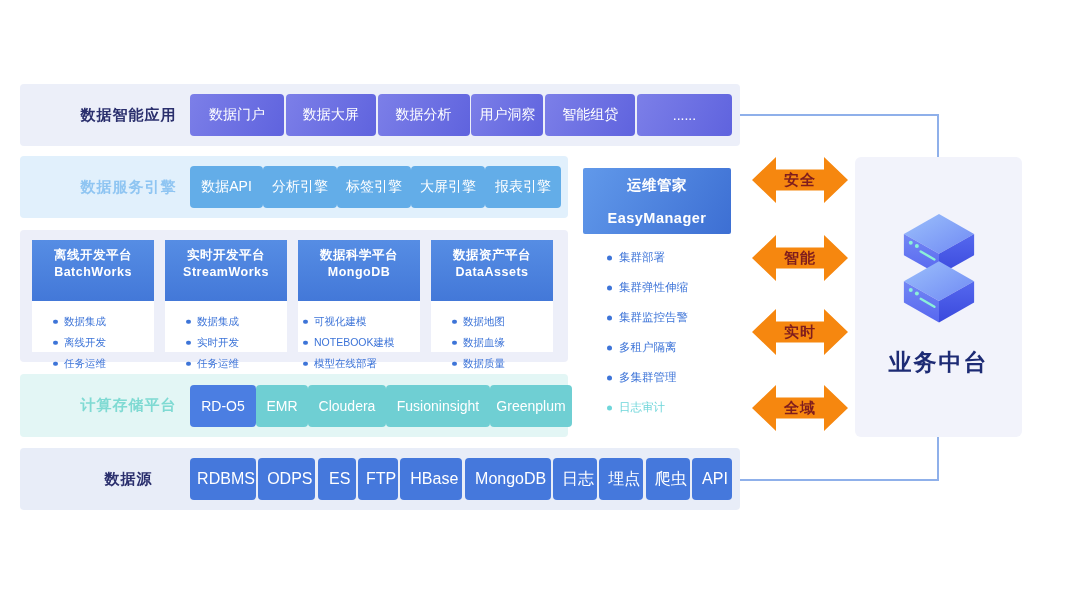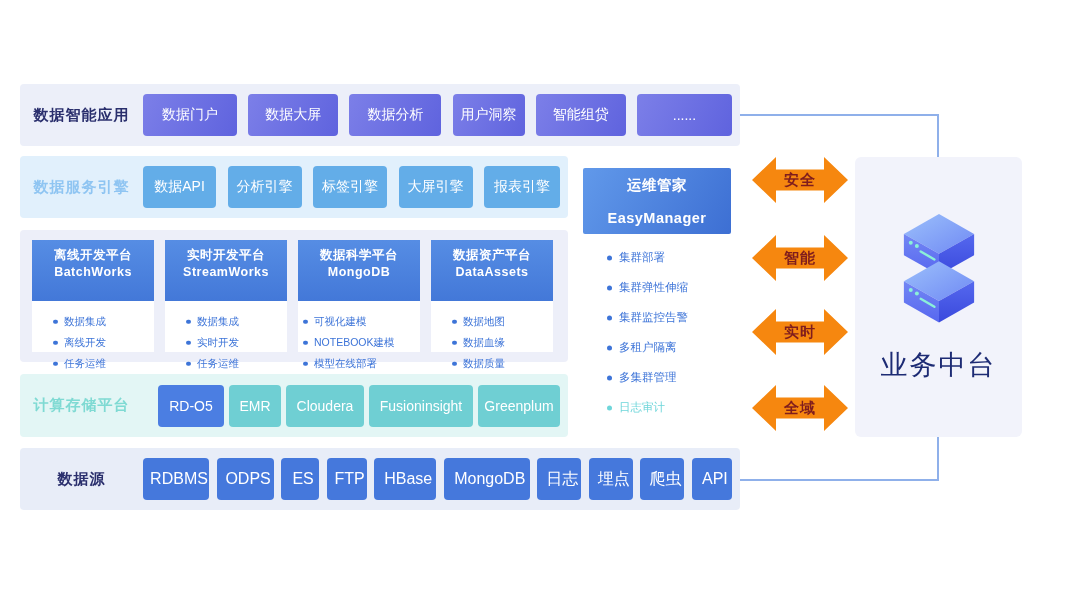--- a/index.html
+++ b/index.html
@@ -8,37 +8,37 @@
     font-family:"Liberation Sans",sans-serif;overflow:hidden;
   }
   
   .connector{
     position:absolute;left:734px;top:114px;width:203px;height:363px;
     border-top:2px solid #8FB0EA;border-right:2px solid #8FB0EA;border-bottom:2px solid #8FB0EA;
     z-index:0;
   }
   
   .row{position:absolute;border-radius:4px;display:flex;align-items:center;z-index:1;}
-  .row-label{width:123px;text-align:center;font-weight:bold;font-size:15px;letter-spacing:1px;flex:0 0 123px;}
+  .row-label{width:123px;text-align:center;font-weight:bold;font-size:15px;letter-spacing:1px;flex:0 0 123px;padding-left:47px;}
   .navy{color:#2A2F6D;}
   .sky-label{color:#8FC5F2;}
   .teal-label{color:#7FDAD3;}
   .btns{flex:1;display:flex;align-items:center;justify-content:space-between;padding-right:8px;}
   .btn{
     height:42px;border-radius:4px;color:#ffffff;font-size:14px;
     display:flex;align-items:center;justify-content:center;box-sizing:border-box;cursor:pointer;
   }
   
   .row-apps{left:20px;top:84px;width:720px;height:62px;background:#ECEFF9;}
   .btn-purple{background:linear-gradient(115deg,#7C7FE8,#5F63DE);}
   .row-engines{left:20px;top:156px;width:548px;height:62px;background:#E1F0FC;}
   .btn-sky{background:#63ADE8;}
   .row-platforms{left:20px;top:230px;width:548px;height:132px;background:#EDEFF9;
     display:flex;align-items:center;gap:11px;padding:0 12px;box-sizing:border-box;}
-  .row-compute{left:20px;top:374px;width:548px;height:63px;background:#E3F6F5;gap:15px;}
+  .row-compute{left:20px;top:374px;width:548px;height:63px;background:#E3F6F5;}
   .btn-teal{background:#6FCFD3;}
   .btn-blue{background:#4B7EE2;}
   .row-sources{left:20px;top:448px;width:720px;height:62px;background:#E8EDF8;}
   .btn-src{background:#4578DC;font-size:16px;padding-left:6px;}
   
   .card{background:#ffffff;width:122px;height:112px;flex:0 0 122px;display:flex;flex-direction:column;}
   .card-head{
     background:linear-gradient(180deg,#568DE4,#4378D8);color:#ffffff;font-weight:bold;
     font-size:12.5px;text-align:center;padding:7px 0 20px;line-height:1.35;letter-spacing:.5px;
   }
@@ -70,21 +70,21 @@
     display:flex;align-items:center;justify-content:center;color:#7f1d1d;font-weight:bold;
     font-size:15px;letter-spacing:1px;z-index:1;
   }
   .arrow-1{top:157px;}.arrow-2{top:235px;}.arrow-3{top:309px;}.arrow-4{top:385px;}
   
   .biz-card{
     position:absolute;left:855px;top:157px;width:167px;height:280px;background:#F2F3FB;
     border-radius:6px;z-index:2;display:flex;flex-direction:column;align-items:center;
   }
   .biz-icon{margin-top:54px;}
-  .biz-label{margin-top:20px;font-size:27px;font-weight:normal;color:#1D2B74;letter-spacing:2px;}
+  .biz-label{margin-top:20px;font-size:23px;font-weight:bold;color:#1D2B74;letter-spacing:2px;}
 </style>
 </head>
 <body>
 
 <div class="canvas">
 
   <div class="connector"></div>
 
   <section class="row row-apps">
     <div class="row-label navy">数据智能应用</div>

